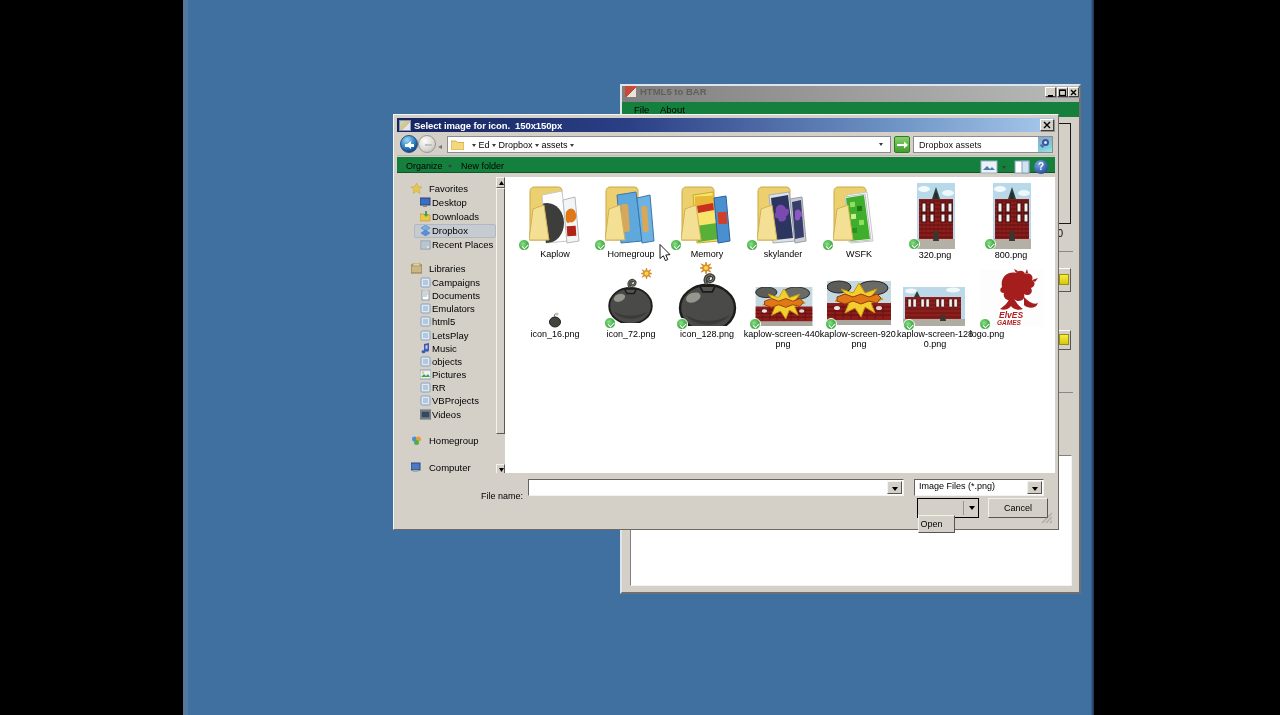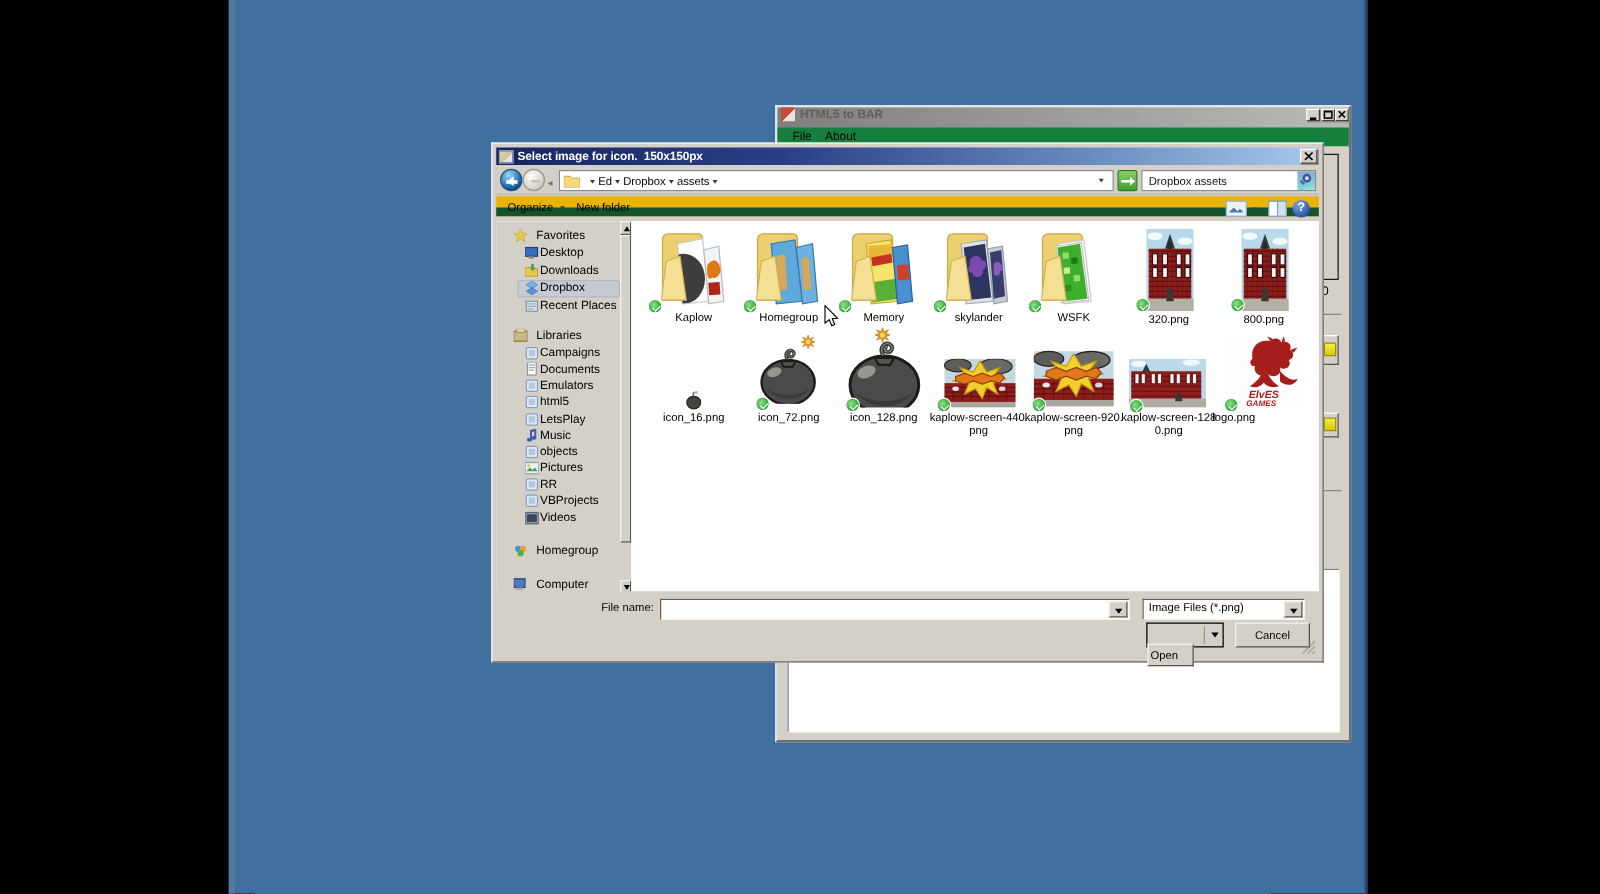--- a/index.html
+++ b/index.html
@@ -60,21 +60,21 @@
 #crumb .t { position:absolute; top:2.5px; font-size:9px; }
 .dna { display:inline-block; width:0; height:0; border:2.5px solid transparent; border-top:3.5px solid #3c3c3c; vertical-align:-1px; }
 #refreshbtn { position:absolute; left:497px; top:4px; width:16px; height:17px; background:linear-gradient(#8ad06a,#3f9e2e); border:1px solid #2c7c22; border-radius:2px; }
 #refreshbtn svg { position:absolute; left:1px; top:3px; }
 #search { position:absolute; left:516px; top:4px; width:140px; height:17px; background:#fff; border:1px solid #8a8d90; }
 #search .t { position:absolute; left:5px; top:2.5px; color:#111; font-size:9px; }
 #search .mag { position:absolute; right:0px; top:0px; width:14px; height:15px; background:linear-gradient(160deg,#8ca6cc,#7ecfd8 70%,#9fe8de); }
 #search .mag:after { content:""; position:absolute; left:3.5px; top:2px; width:7px; height:7px; border:2px solid #3a55a0; border-radius:50%; background:#dce8f6; box-sizing:border-box;} #search .mag:before { content:""; position:absolute; left:2px; top:8px; width:4px; height:2px; background:#4a66b0; transform:rotate(40deg);}
 
 
-#toolbar { position:absolute; left:4px; right:4px; top:43px; height:16px; background:#eab308; border-bottom:7px solid #14532d; font-size:9px; }
+#toolbar { position:absolute; left:4px; right:4px; top:43px; height:16px; background:#15803d; border-bottom:1px solid #14532d; font-size:9px; }
 #toolbar .t { position:absolute; top:4px; }
 .tico { position:absolute; top:3px; }
 
 
 #main { position:absolute; left:4px; right:4px; top:63px; bottom:55px; background:#fff; }
 #nav { position:absolute; left:0; top:0; width:99px; height:100%; background:#d4d0c8; overflow:hidden; }
 #navsb { position:absolute; left:99px; top:0; width:9px; height:100%; background:#d4d0c8; }
 .sbbtn { position:absolute; left:0; width:9px; height:11px; background:#d4d0c8;
   border-top:1px solid #f4f3ef; border-left:1px solid #f4f3ef; border-right:1px solid #5a5a55; border-bottom:1px solid #5a5a55; }
 .sbbtn svg { position:absolute; left:1px; top:2px; }
@@ -571,21 +571,21 @@
             <path d="M10 0 L12 6 L18 3 L14.5 8 L20 10 L14.5 12 L18 17 L12 14 L10 20 L8 14 L2 17 L5.5 12 L0 10 L5.5 8 L2 3 L8 6 Z" fill="#e8951e" stroke="#b06810" stroke-width="0.8"></path>
             <circle cx="10" cy="10" r="3.5" fill="#f8d848"></circle>
           </svg></div>
         <div style="position: absolute; left: 195px; top: 85px; width: 12px; height: 12px;"><svg width="12" height="12" viewBox="0 0 20 20">
             <path d="M10 0 L12 6 L18 3 L14.5 8 L20 10 L14.5 12 L18 17 L12 14 L10 20 L8 14 L2 17 L5.5 12 L0 10 L5.5 8 L2 3 L8 6 Z" fill="#e8951e" stroke="#b06810" stroke-width="0.8"></path>
             <circle cx="10" cy="10" r="3.5" fill="#f8d848"></circle>
           </svg></div>
       </div>
   </div>
   <div id="bottom">
-    <span style="position:absolute; left:84px; top:8px;">File name:</span>
+    <span style="position:absolute; left:84px; top:18px;">File name:</span>
     <div class="sunken" style="left:131px; top:6px; width:376px; height:17px;">
         <div class="cbarrow"></div>
       </div>
     <div class="sunken" style="left:517px; top:6px; width:130px; height:17px;">
         <span style="position:absolute;left:4px;top:1px;">Image Files (*.png)</span>
         <div class="cbarrow"></div>
       </div>
     <div style="position:absolute; left:520px; top:25px; width:62px; height:20px; border:1px solid #000; background:#d4d0c8;">
       <div class="btn97" style="left:0;top:16px;width:37px;height:18px;line-height:16px;">Open&nbsp;&nbsp;&nbsp;&nbsp;</div>
       <div style="position:absolute;right:3px;top:7px;border:3px solid transparent;border-top:4px solid #000;"></div>

